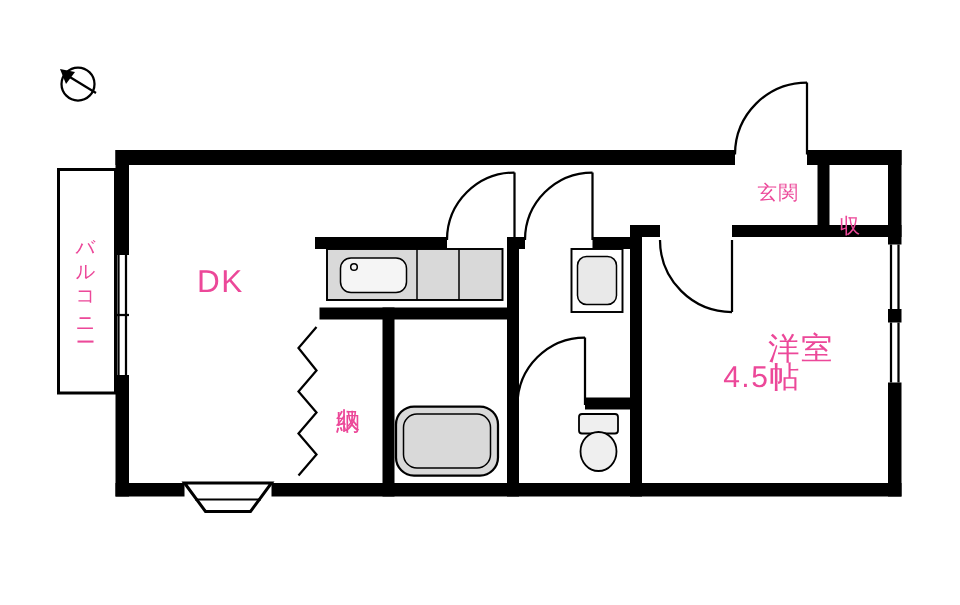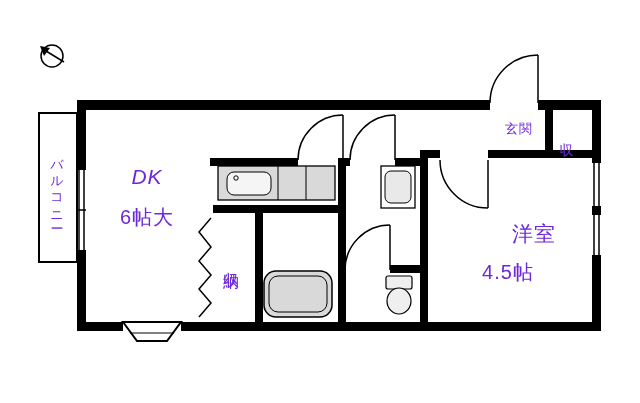--- a/index.html
+++ b/index.html
@@ -8,21 +8,21 @@
     width: 640px;
     height: 403px;
     background: #ffffff;
     font-family: "Liberation Sans", sans-serif;
     overflow: hidden;
   }
   #plan-svg { position: absolute; left: 0; top: 0; }
   .lbl {
     position: absolute;
     transform: translate(-50%, -50%);
-    color: #6d28d9;
+    color: #ec4899;
     white-space: nowrap;
     line-height: 1;
   }
   .vert {
     writing-mode: vertical-rl;
   }
   .balcony-lbl { font-size: 13px; letter-spacing: 3px; }
   .closet-lbl  { font-size: 16px; letter-spacing: 2px; }
   .genkan-lbl  { font-size: 13px; letter-spacing: 1px; }
   .storage-lbl { font-size: 14px; }
@@ -125,27 +125,26 @@
 
     <g>
       <circle cx="52" cy="56" r="11" fill="none" stroke="#000" stroke-width="1.5"></circle>
       <line x1="64" y1="62" x2="46" y2="51" stroke="#000" stroke-width="1.5"></line>
       <polygon points="40,46 50,48 44,56" fill="#000"></polygon>
     </g>
   </svg>
 
   <div class="lbl vert balcony-lbl" style="left:57px; top:187px;">バルコニー</div>
 
-  <div class="lbl room-big" style="left:147px; top:176px;font-style:italic;">DK</div>
+  <div class="lbl room-big" style="left:147px; top:188px;">DK</div>
 
-  <div class="lbl room-size" style="left:147px; top:217px;">6帖大</div>
 
   <div class="lbl vert closet-lbl" style="left:231px; top:261px;">収納</div>
 
   <div class="lbl genkan-lbl" style="left:519px; top:128px;">玄関</div>
 
   <div class="lbl vert storage-lbl" style="left:567px; top:132px;">収</div>
 
   <div class="lbl room-big" style="left:534px; top:233px;">洋室</div>
 
-  <div class="lbl room-size" style="left:508px; top:272px;">4.5帖</div>
+  <div class="lbl room-size" style="left:508px; top:252px;">4.5帖</div>
 
 </div>
 
 </body></html>

